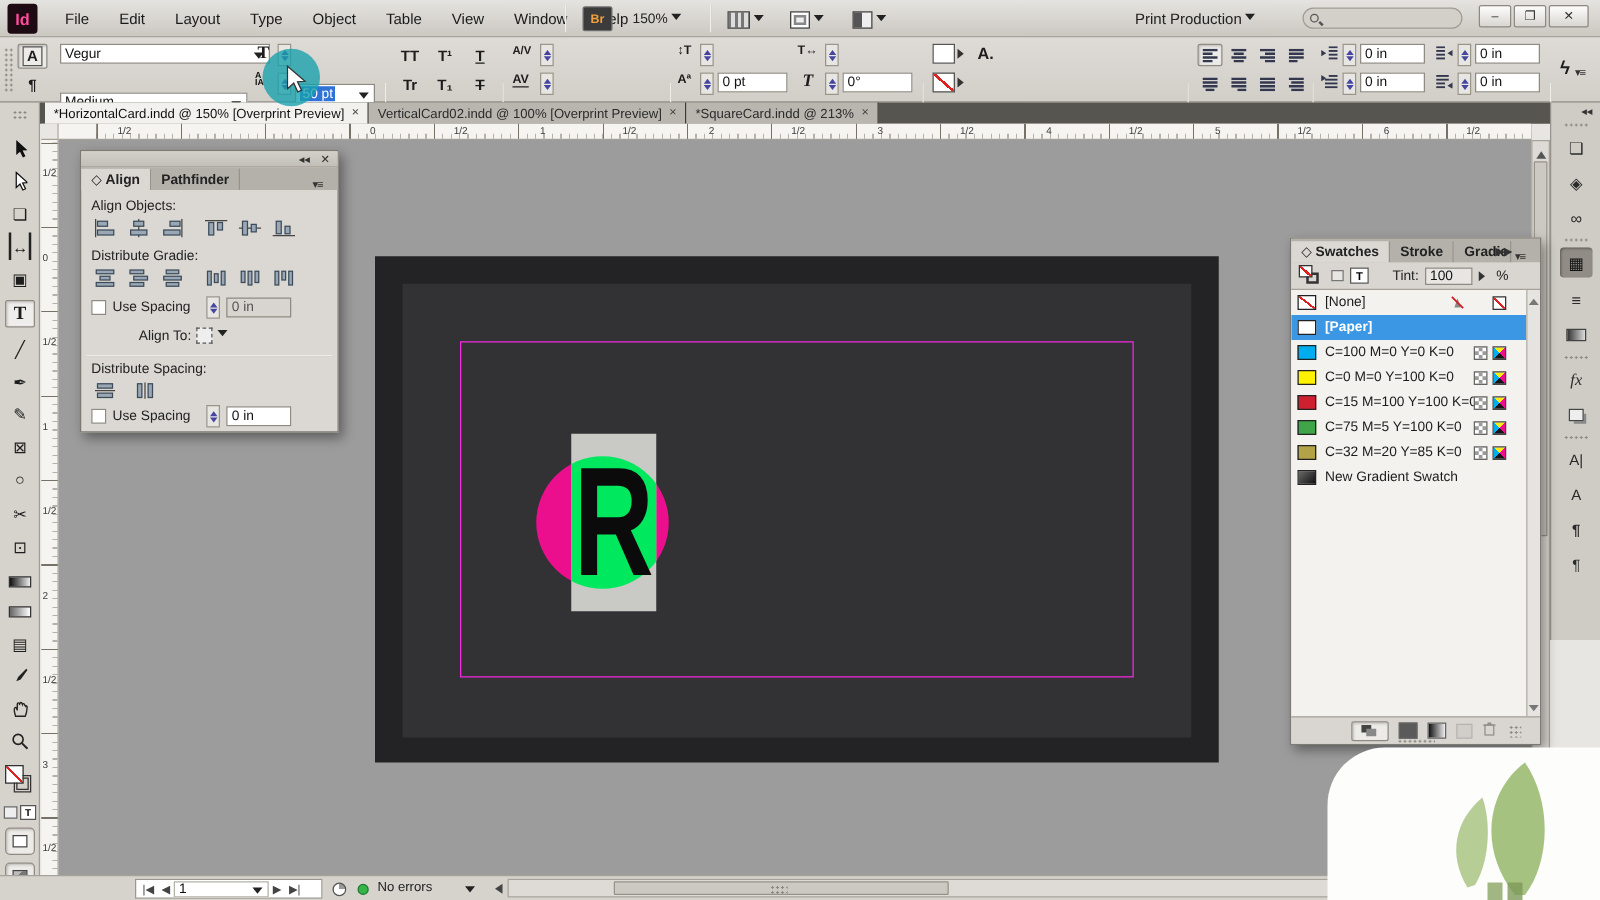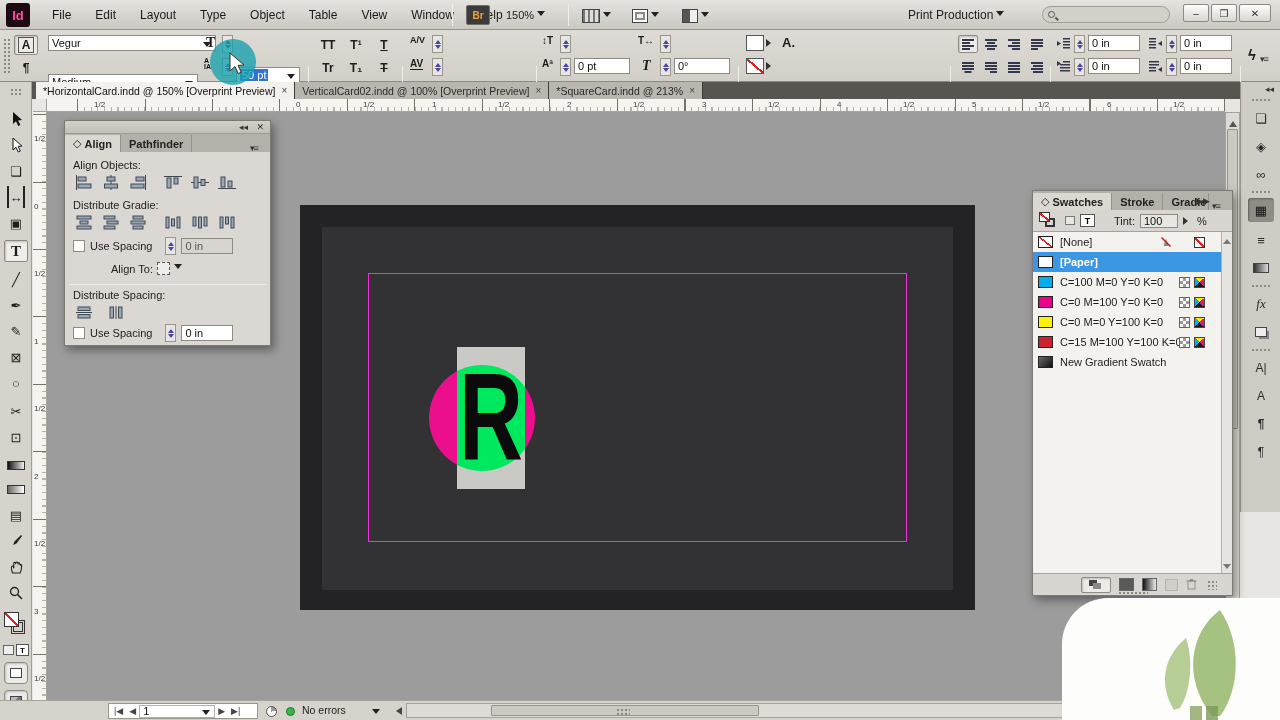--- a/index.html
+++ b/index.html
@@ -837,38 +837,46 @@
     </div>
     <div class="swrow">
       <span class="sw" style="background: rgb(0, 174, 239);"></span>
         <span class="swname">C=100 M=0 Y=0 K=0</span>
       <span class="swicons">
           <span class="icgrid"></span>
           <span class="iccmyk"></span>
         </span>
     </div>
     <div class="swrow">
-      <span class="sw" style="background: rgb(236, 0, 140);"></span>
-        <span class="swname">C=0 M=100 Y=0 K=0</span>
-      <span class="swicons">
-          <span class="icgrid"></span>
-          <span class="iccmyk"></span>
-        </span>
-    </div>
-    <div class="swrow">
       <span class="sw" style="background: rgb(255, 242, 0);"></span>
         <span class="swname">C=0 M=0 Y=100 K=0</span>
       <span class="swicons">
           <span class="icgrid"></span>
           <span class="iccmyk"></span>
         </span>
     </div>
     <div class="swrow">
       <span class="sw" style="background: rgb(207, 32, 48);"></span>
         <span class="swname">C=15 M=100 Y=100 K=0</span>
+      <span class="swicons">
+          <span class="icgrid"></span>
+          <span class="iccmyk"></span>
+        </span>
+    </div>
+    <div class="swrow">
+      <span class="sw" style="background: rgb(63, 165, 72);"></span>
+        <span class="swname">C=75 M=5 Y=100 K=0</span>
+      <span class="swicons">
+          <span class="icgrid"></span>
+          <span class="iccmyk"></span>
+        </span>
+    </div>
+    <div class="swrow">
+      <span class="sw" style="background: rgb(178, 164, 70);"></span>
+        <span class="swname">C=32 M=20 Y=85 K=0</span>
       <span class="swicons">
           <span class="icgrid"></span>
           <span class="iccmyk"></span>
         </span>
     </div>
     <div class="swrow">
       <span class="sw swgrad"></span>
         <span class="swname">New Gradient Swatch</span>
     </div>
   </div>

